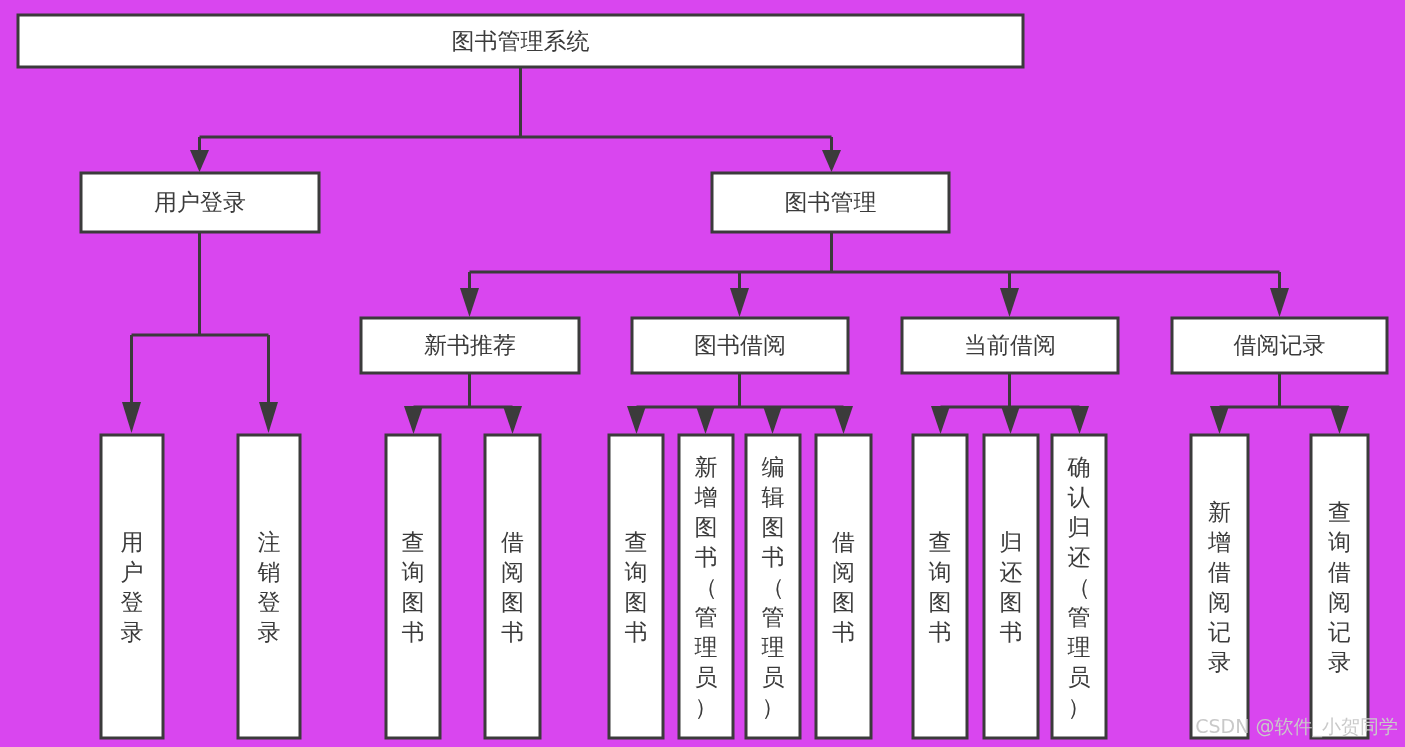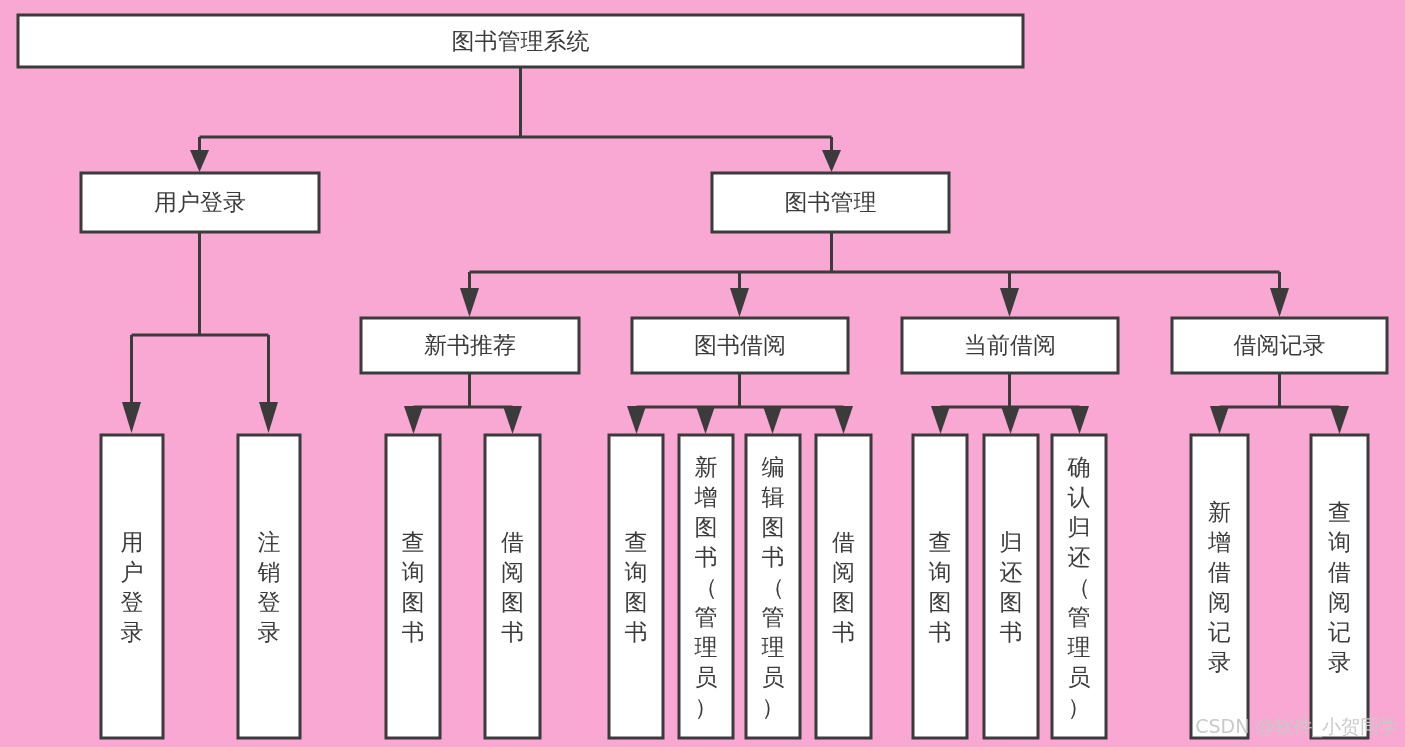--- a/index.html
+++ b/index.html
@@ -8,21 +8,21 @@
     padding: 0;
     background: #ffffff;
   }
   body {
     font-family: "DejaVu Sans", "Liberation Sans", sans-serif;
   }
   #canvas {
     position: relative;
     width: 1405px;
     height: 747px;
-    background: #f9a8d4;
+    background: #d946ef;
     overflow: hidden;
   }
   svg.diagram {
     position: absolute;
     top: 0;
     left: 0;
     width: 1405px;
     height: 747px;
   }
   .node-rect {

